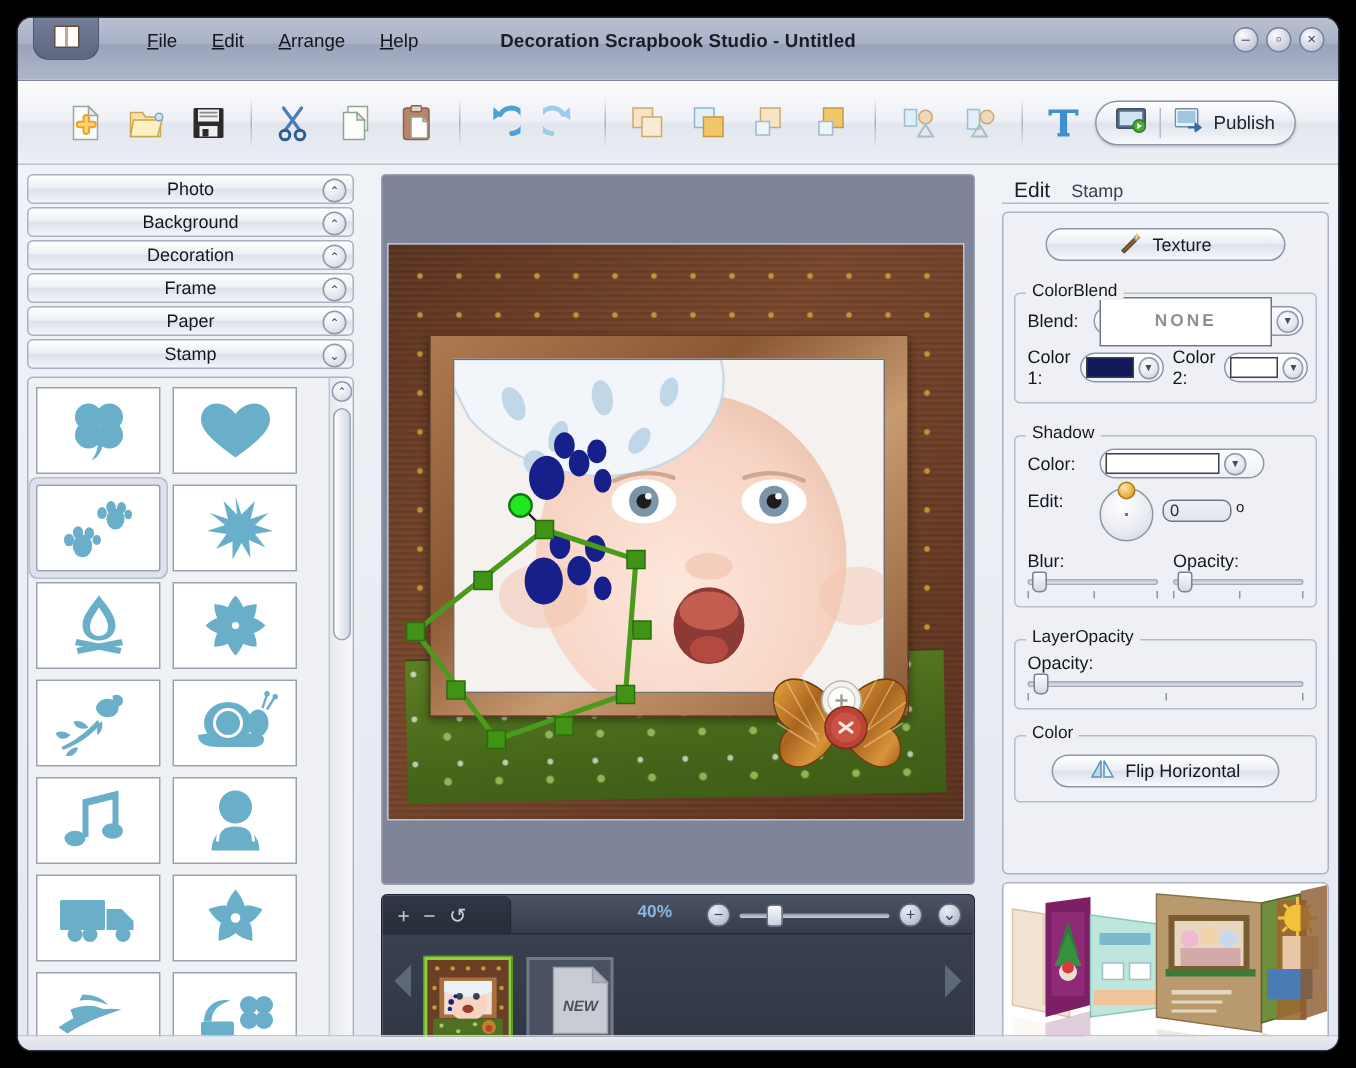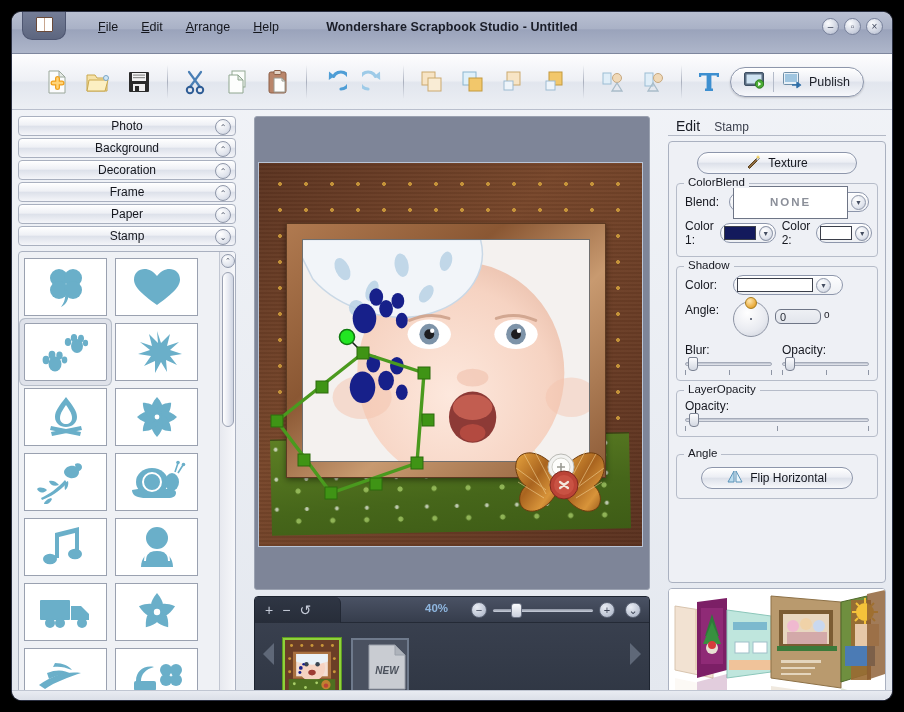--- a/index.html
+++ b/index.html
@@ -210,21 +210,21 @@
   .rbox{
     border:1px solid #aab1c0;border-radius:4px;background:#eef0f5;
     flex:1; padding:8px 7px; display:flex;flex-direction:column; gap:7px;
   }
   .pillbtn{
     height:22px;border-radius:11px;border:1px solid #8d96ab;
     background:linear-gradient(180deg,#ffffff 0%,#eceef4 45%,#dde1ea 52%,#f7f8fb 100%);
     box-shadow:inset 0 1px 0 #fff;
     display:flex;align-items:center;justify-content:center;gap:7px;font-size:12px;color:#15171f;
   }
-  .grp{border:1px solid #b6bcc9;border-radius:4px;padding:8px 8px 9px 8px;position:relative;margin-top:2px;}
+  .grp{border:1px solid #b6bcc9;border-radius:4px;padding:8px 8px 9px 8px;position:relative;margin-top:14px;}
   .grp > .legend{position:absolute;top:-8px;left:7px;background:#eef0f5;padding:0 4px;font-size:11.5px;color:#15171f;}
   .row{display:flex;align-items:center;gap:6px;}
   .lbl{font-size:12px;color:#15171f;}
   .combo{
     height:20px;border-radius:10px;border:1px solid #8d96ab;display:flex;align-items:center;
     background:linear-gradient(180deg,#fdfdfe,#eef0f4);padding:0 2px 0 3px;gap:3px;
     box-shadow:inset 0 1px 0 #fff;
   }
   .combo .field{flex:1;height:33px;background:#fff;border:1px solid #6e7586;display:flex;align-items:center;justify-content:center;}
   .combo .arr{width:15px;height:15px;border-radius:50%;
@@ -264,21 +264,21 @@
   <div class="titlebar">
     <div class="applogo">
         <div class="bk"></div>
       </div>
     <div class="menubar">
       <div class="mi"><u>F</u><span>ile</span></div>
       <div class="mi"><u>E</u><span>dit</span></div>
       <div class="mi"><u>A</u><span>rrange</span></div>
       <div class="mi"><u>H</u><span>elp</span></div>
     </div>
-    <div class="wintitle">Wondershare Scrapbook Studio - Untitled</div>
+    <div class="wintitle">Decoration Scrapbook Studio - Untitled</div>
     <div class="wbtns">
       <div class="wbtn">–</div>
       <div class="wbtn">▫</div>
       <div class="wbtn">×</div>
     </div>
   </div>
 
   <div class="toolbar">
     <div class="tbtn">
         <svg width="26" height="26" viewBox="0 0 26 26">
@@ -832,21 +832,21 @@
         <div class="grp">
           <div class="legend">Shadow</div>
           <div class="row">
             <div class="lbl" style="width:42px">Color:</div>
             <div class="combo" style="width:110px">
               <div class="sw" id="sw3" style="width: 76px; background: rgb(255, 255, 255);"></div>
               <div class="arr">▼</div>
             </div>
           </div>
           <div class="row" style="margin-top:6px;align-items:flex-start">
-            <div class="lbl" style="width:42px;padding-top:2px">Angle:</div>
+            <div class="lbl" style="width:42px;padding-top:2px">Edit:</div>
             <div class="dial">
                 <div class="knob"></div>
                 <div class="ctr"></div>
               </div>
             <div style="padding-top:8px;display:flex;align-items:flex-start;gap:3px">
               <div class="numfield">0</div>
               <span style="font-size:10px">o</span>
             </div>
           </div>
           <div class="row" style="margin-top:6px;gap:10px">
@@ -885,21 +885,21 @@
               <div class="sthumb" id="layopthumb" style="left: 2%;"></div>
             <div class="ticks">
                 <i style="left:0"></i>
                 <i style="left:50%"></i>
                 <i style="right:0"></i>
               </div>
           </div>
         </div>
 
         <div class="grp" style="margin-top:10px">
-          <div class="legend">Angle</div>
+          <div class="legend">Color</div>
           <div class="pillbtn" style="width:152px;margin:4px auto 0 auto">
             <span><svg width="16" height="13" viewBox="0 0 16 13">
                   <path d="M7 1L1 12h6z" fill="#bcdcee" stroke="#5b93b8"></path>
                   <path d="M9 1l6 11H9z" fill="#e9f4fb" stroke="#5b93b8"></path>
                 </svg></span>
             <span>Flip Horizontal</span>
           </div>
         </div>
       </div>
 

